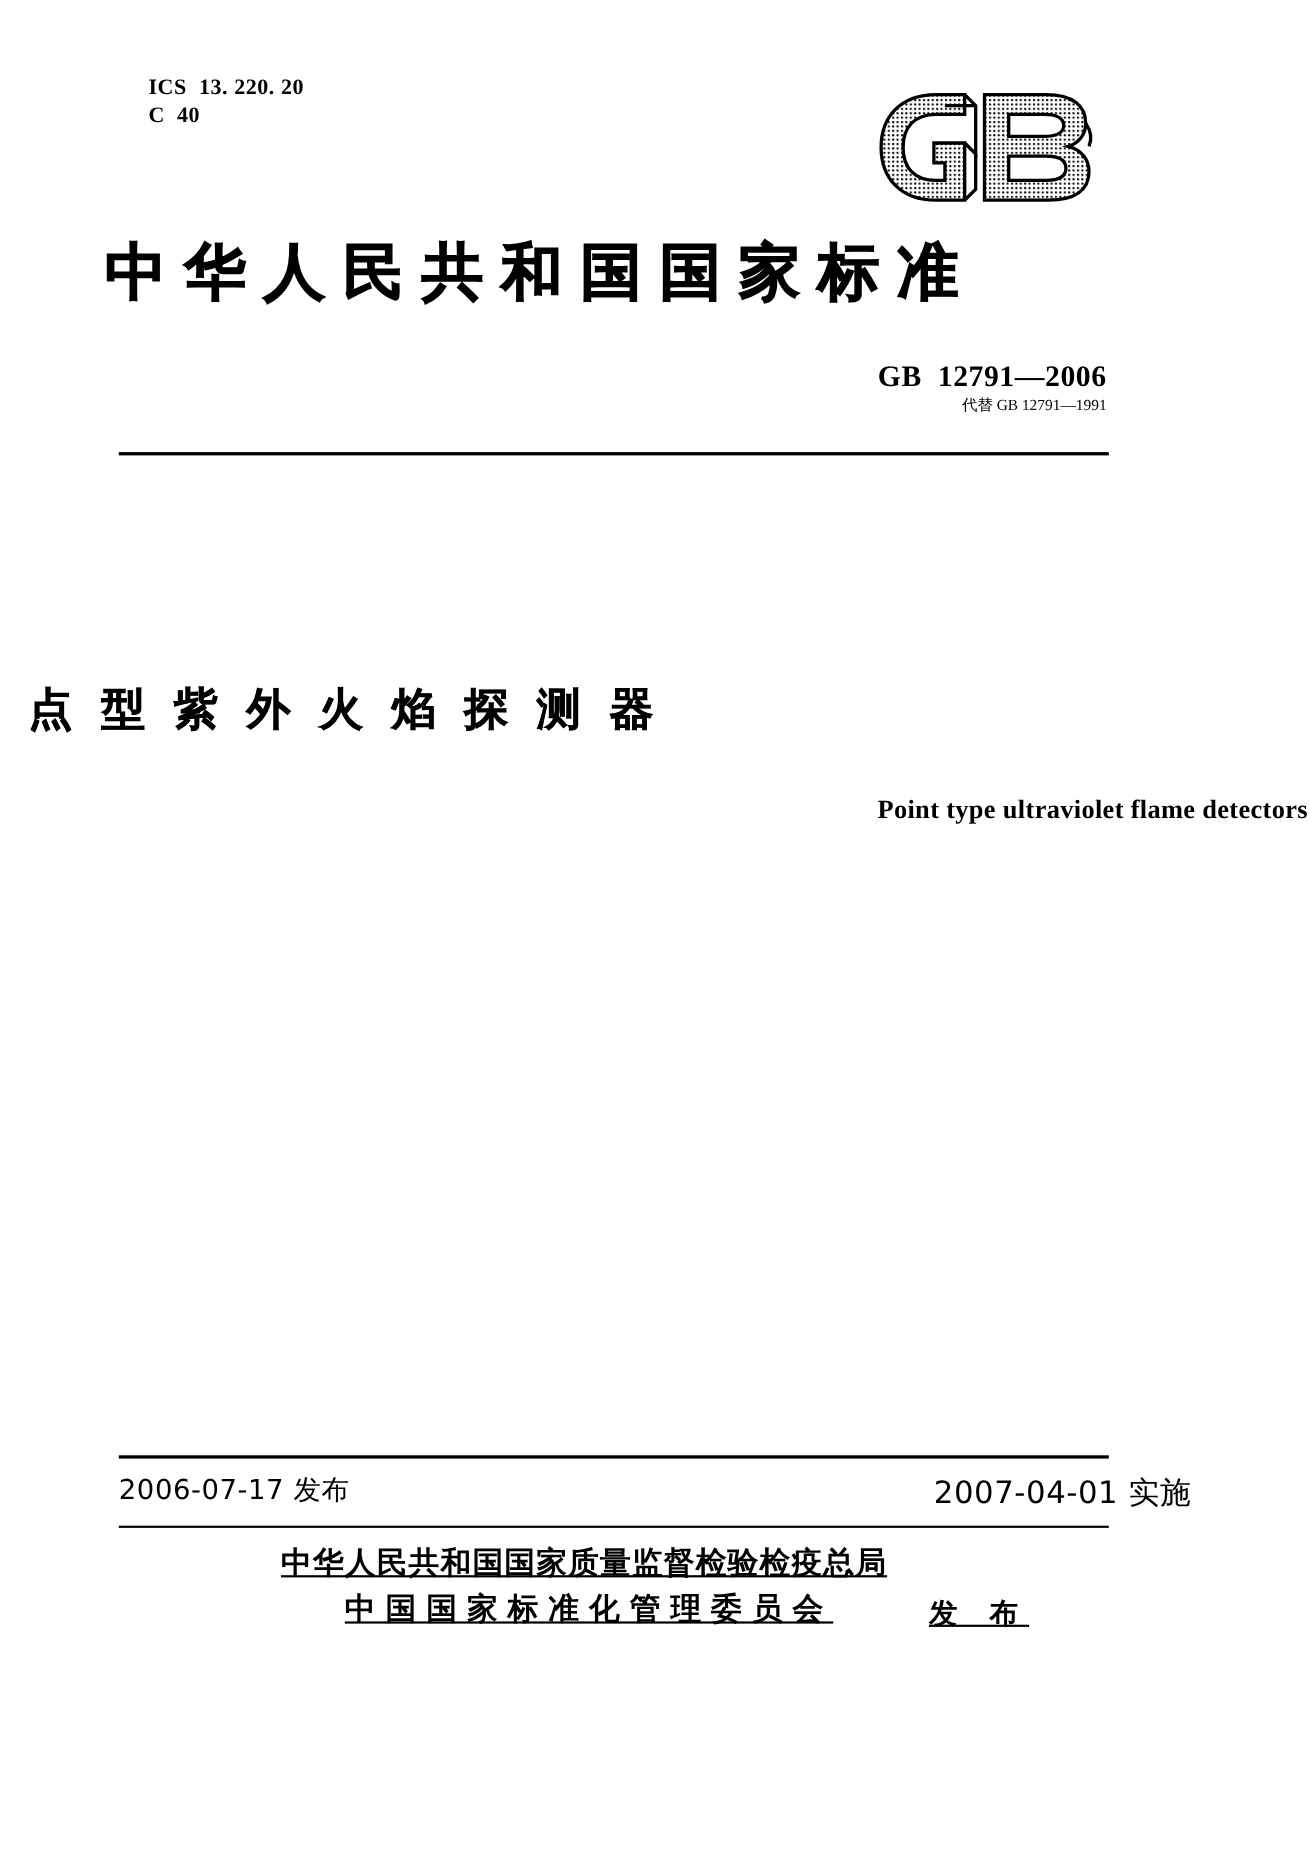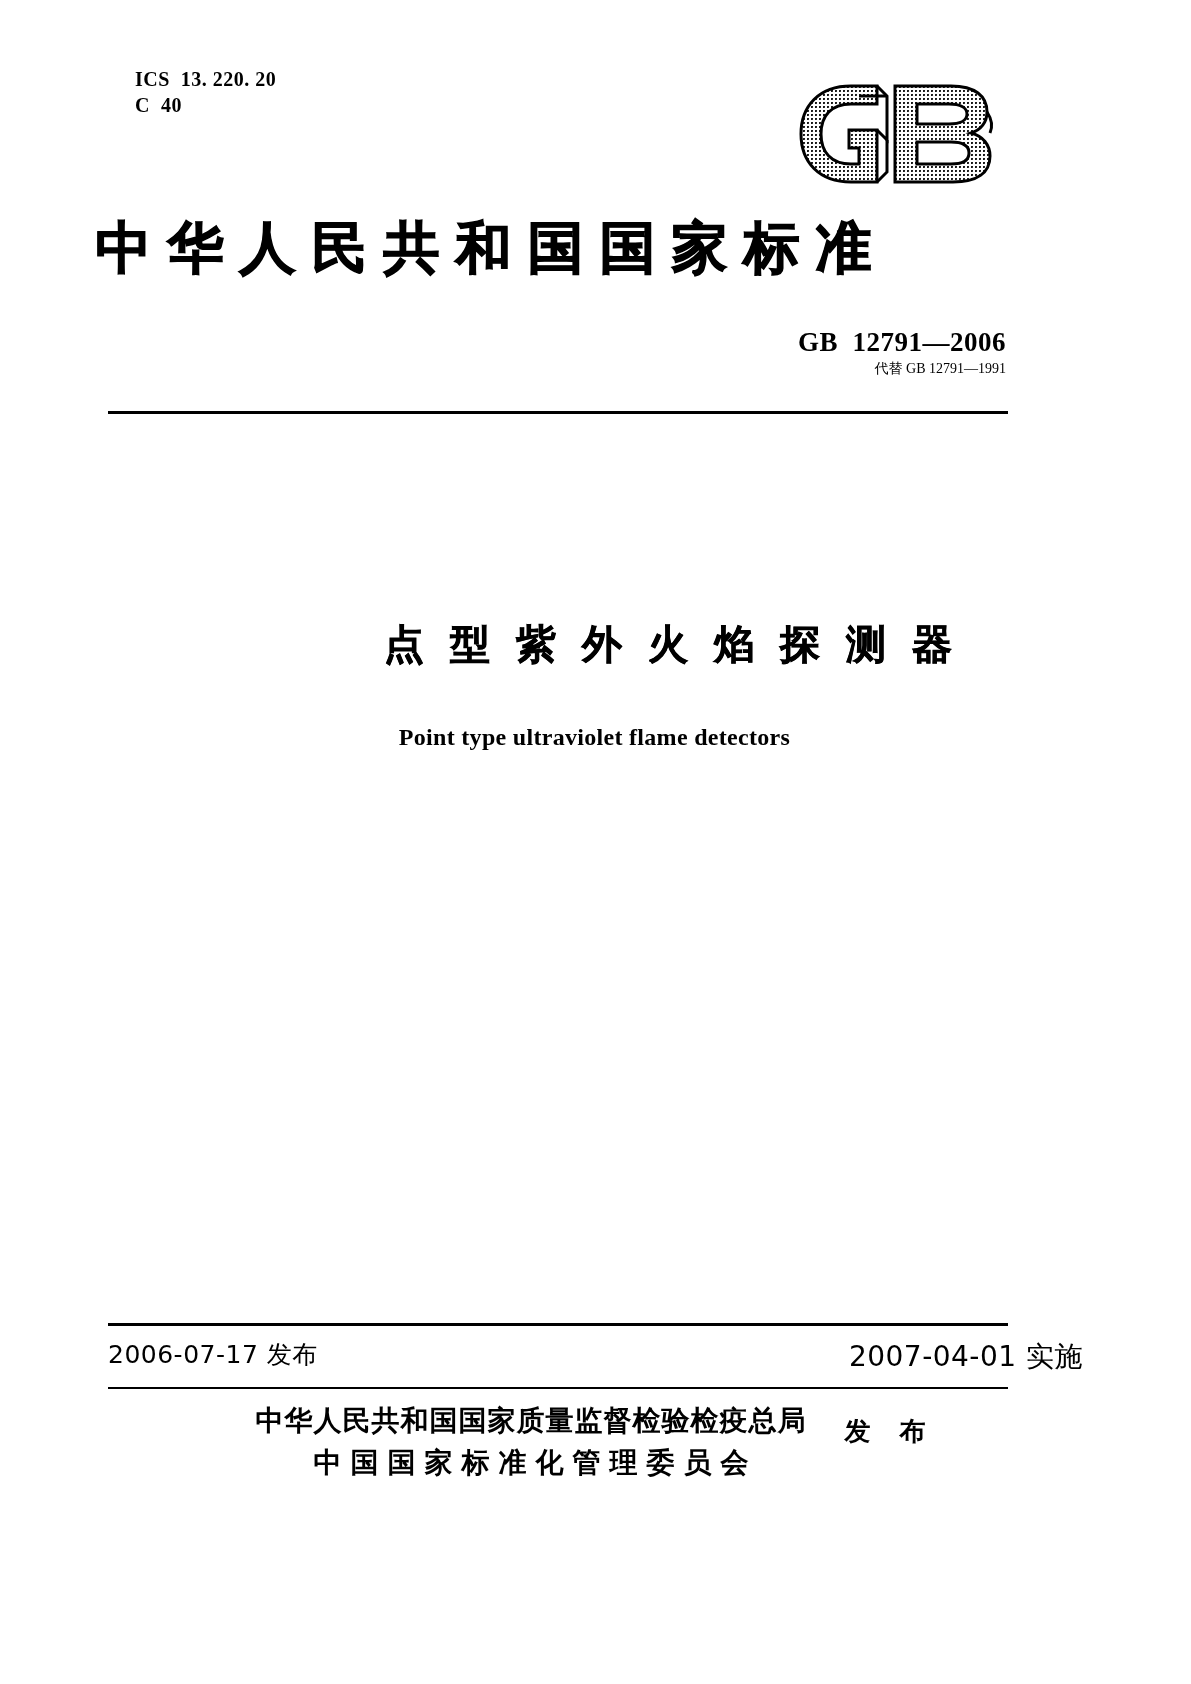--- a/index.html
+++ b/index.html
@@ -111,34 +111,34 @@
     height: 2px;
     background: #000;
   }
 
   
   .doc-title-cn {
     position: absolute;
     left: 0;
     top: 617px;
     width: 978px;
-    text-align: right;
+    text-align: left;
     font-family: "DejaVu Sans", sans-serif;
     font-weight: bold;
     font-size: 40px;
     letter-spacing: 26px;
     text-indent: 26px;
     -webkit-text-stroke: 0.6px #000;
   }
   .doc-title-en {
     position: absolute;
     left: 0;
     top: 724px;
     width: 1189px;
-    text-align: center;
+    text-align: right;
     font-family: "Liberation Serif", serif;
     font-weight: bold;
     font-size: 24px;
     letter-spacing: 0.3px;
   }
 
   
   .date-issue {
     position: absolute;
     left: 108px;
@@ -159,21 +159,22 @@
   }
 
   
   .issuer-wrap {
     position: absolute;
     left: 0;
     top: 1400px;
     width: 1191px;
     display: flex;
     justify-content: center;
-    align-items: flex-start;
+    align-items: flex-end;
+    text-decoration: underline;
   }
   .issuer-lines {
     text-align: center;
     font-family: "DejaVu Sans", sans-serif;
     font-weight: bold;
     font-size: 28px;
     line-height: 42px;
   }
   .issuer-line-1 { letter-spacing: 1px; }
   .issuer-line-2 { letter-spacing: 9px; text-indent: 9px; }

